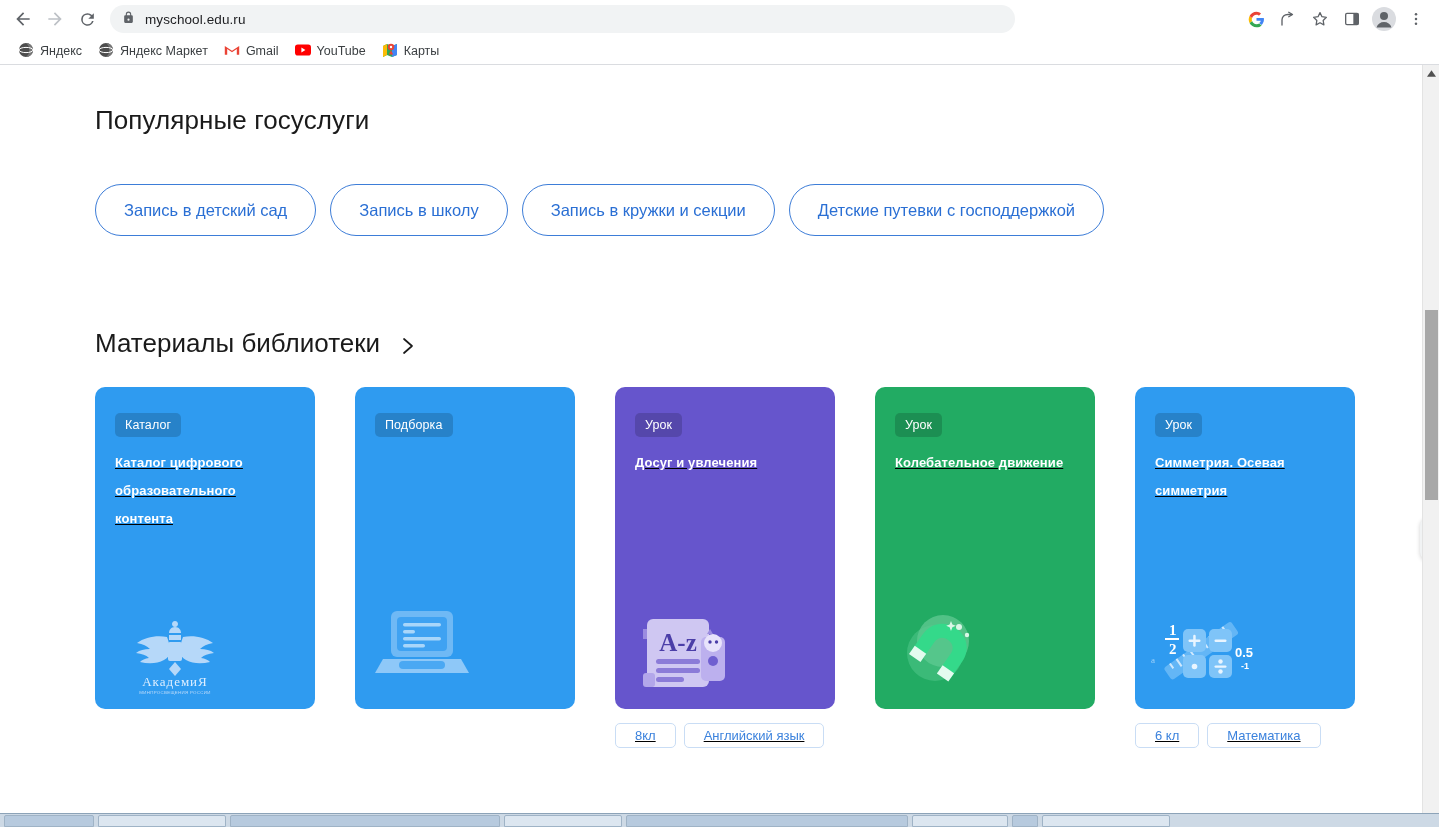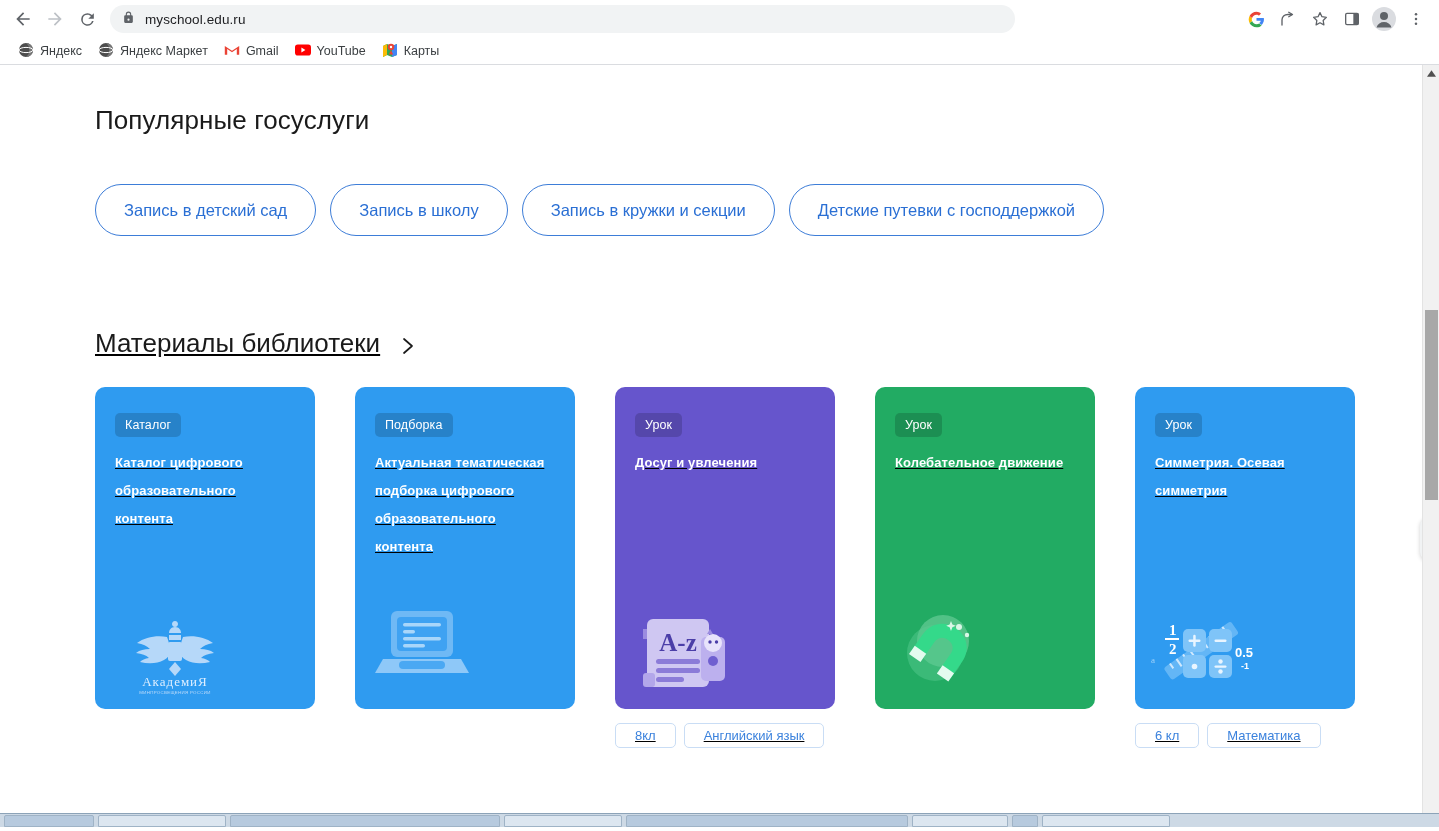--- a/index.html
+++ b/index.html
@@ -63,21 +63,21 @@
     letter-spacing: .1px;
   }
   .gov-pills { display: flex; gap: 14px; margin-top: 48px; text-align: center; }
   .pill {
     border: 1px solid #3d7dd8; border-radius: 28px;
     height: 52px; display: flex; align-items: center;
     padding: 0 28px; background: #fff;
     color: #2a6fd4; font-size: 16.5px; white-space: nowrap;
   }
 
-  .lib-head { display: flex; align-items: center; gap: 20px; margin-top: 92px; text-decoration: underline; }
+  .lib-head { display: flex; align-items: center; gap: 20px; margin-top: 92px; }
   .lib-head h2 { font-size: 26px; font-weight: 400; color: #1a1a1a; }
   .chev { width: 16px; height: 16px; }
 
   .cards { display: flex; gap: 32px; margin-top: 28px; position: relative; }
   .card-col { width: 228px; text-decoration: underline; }
   .card {
     width: 220px; height: 322px; border-radius: 10px;
     position: relative; overflow: hidden; padding: 26px 20px 0 20px;
   }
   .badge {
@@ -306,21 +306,20 @@
               <text x="46" y="79" text-anchor="middle" font-family="Liberation Sans, sans-serif" font-size="4.4" fill="#bedcfa" letter-spacing=".3">МИНПРОСВЕЩЕНИЯ РОССИИ</text>
             </svg>
           </div>
         </div>
         <div class="tags"></div>
       </div>
 
       <div class="card-col">
         <div class="card" style="background:#2f9bf0">
           <div><span class="badge">Подборка</span></div>
-          <div class="card-title">Актуальная тематическая подборка цифрового образовательного контента</div>
           <div class="card-art" style="left:20px;bottom:16px;">
             <svg width="96" height="74" viewBox="0 0 96 74">
               <rect x="16" y="4" width="62" height="46" rx="6" fill="#6fb9f5"></rect>
               <rect x="22" y="10" width="50" height="34" rx="4" fill="#3fa2f2"></rect>
               <g fill="#a9d6fa">
                 <rect x="28" y="16" width="38" height="3.4" rx="1.7"></rect>
                 <rect x="28" y="23" width="12" height="3.4" rx="1.7"></rect>
                 <rect x="28" y="30" width="38" height="3.4" rx="1.7"></rect>
                 <rect x="28" y="37" width="22" height="3.4" rx="1.7"></rect>
               </g>

